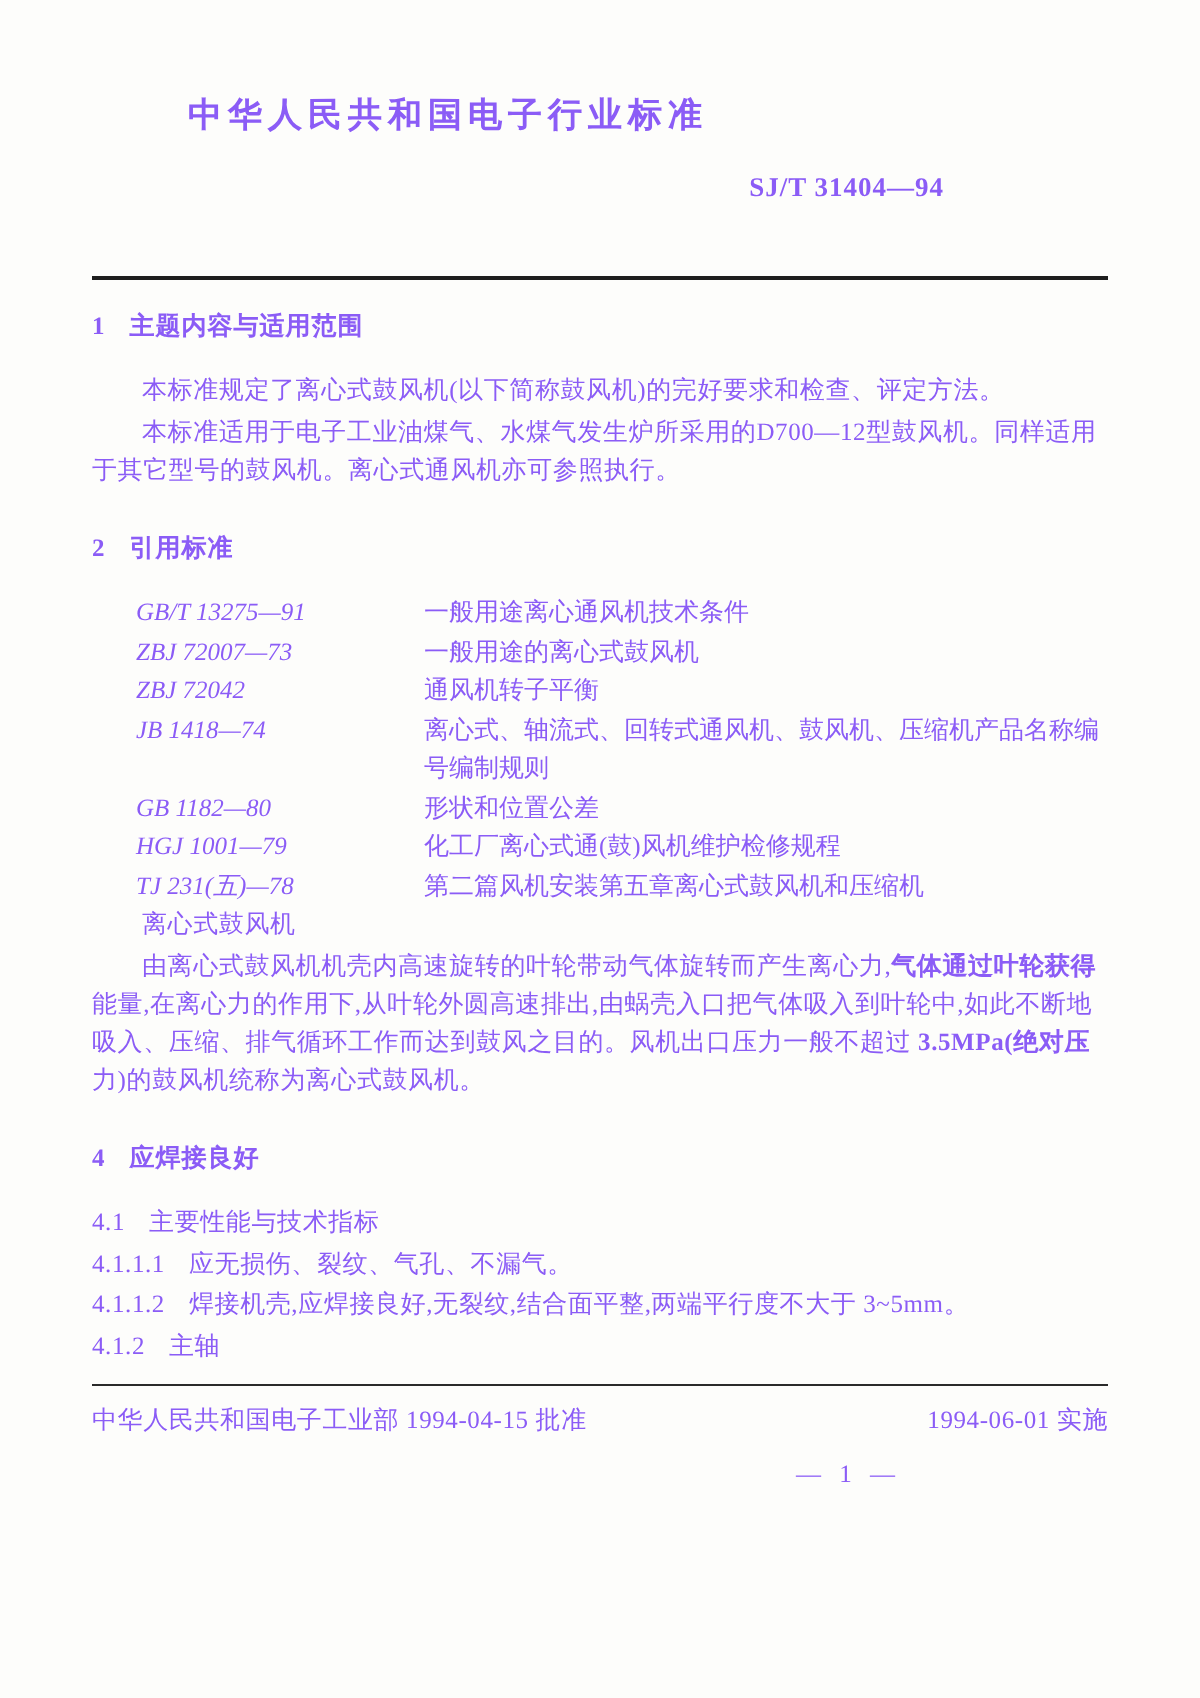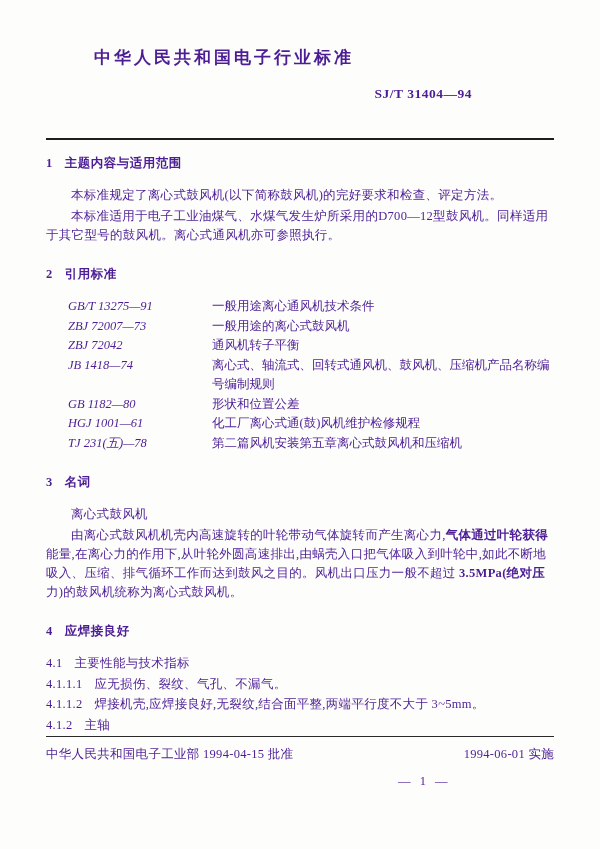--- a/index.html
+++ b/index.html
@@ -3,21 +3,21 @@
 <meta charset="utf-8">
 <style>
   * { margin: 0; padding: 0; box-sizing: border-box; }
   html, body { background: #ffffff; }
   .page {
     position: relative;
     width: 600px;
     height: 849px;
     margin: 0 auto;
     background: #fdfdfb;
-    color: #4c1d95;
+    color: #8b5cf6;
     font-family: "Liberation Serif", "DejaVu Serif", serif;
     padding: 46px 46px 104px 46px;
     display: flex;
     flex-direction: column;
     overflow: hidden;
   }
   
   .org-line {
     font-size: 17px;
     font-weight: bold;
@@ -127,34 +127,31 @@
         </div>
         <div class="ref-row">
           <span class="ref-code">JB 1418—74</span>
           <span class="ref-title">离心式、轴流式、回转式通风机、鼓风机、压缩机产品名称编号编制规则</span>
         </div>
         <div class="ref-row">
           <span class="ref-code">GB 1182—80</span>
           <span class="ref-title">形状和位置公差</span>
         </div>
         <div class="ref-row">
-          <span class="ref-code">HGJ 1001—61</span>
+          <span class="ref-code">HGJ 1001—79</span>
           <span class="ref-title">化工厂离心式通(鼓)风机维护检修规程</span>
         </div>
         <div class="ref-row">
           <span class="ref-code">TJ 231(五)—78</span>
           <span class="ref-title">第二篇风机安装第五章离心式鼓风机和压缩机</span>
         </div>
       </div>
     </section>
 
     <section>
-      <h2 class="sec-heading">
-        <span class="sec-num">3</span><span>名词</span>
-      </h2>
       <p class="term-name">离心式鼓风机</p>
       <p class="definition"><span>由离心式鼓风机机壳内高速旋转的叶轮带动气体旋转而产生离心力,</span><b>气体通过叶轮获得</b><span>能量,在离心力的作用下,从叶轮外圆高速排出,由蜗壳入口把气体吸入到叶轮中,如此不断地吸入、压缩、排气循环工作而达到鼓风之目的。风机出口压力一般不超过 </span><b>3.5MPa(绝对压</b><span>力)的鼓风机统称为离心式鼓风机。</span></p>
     </section>
 
     <section>
       <h2 class="sec-heading">
         <span class="sec-num">4</span><span>应焊接良好</span>
       </h2>
       <div class="clause-row">
         <span class="clause-num">4.1</span><span>主要性能与技术指标</span>

